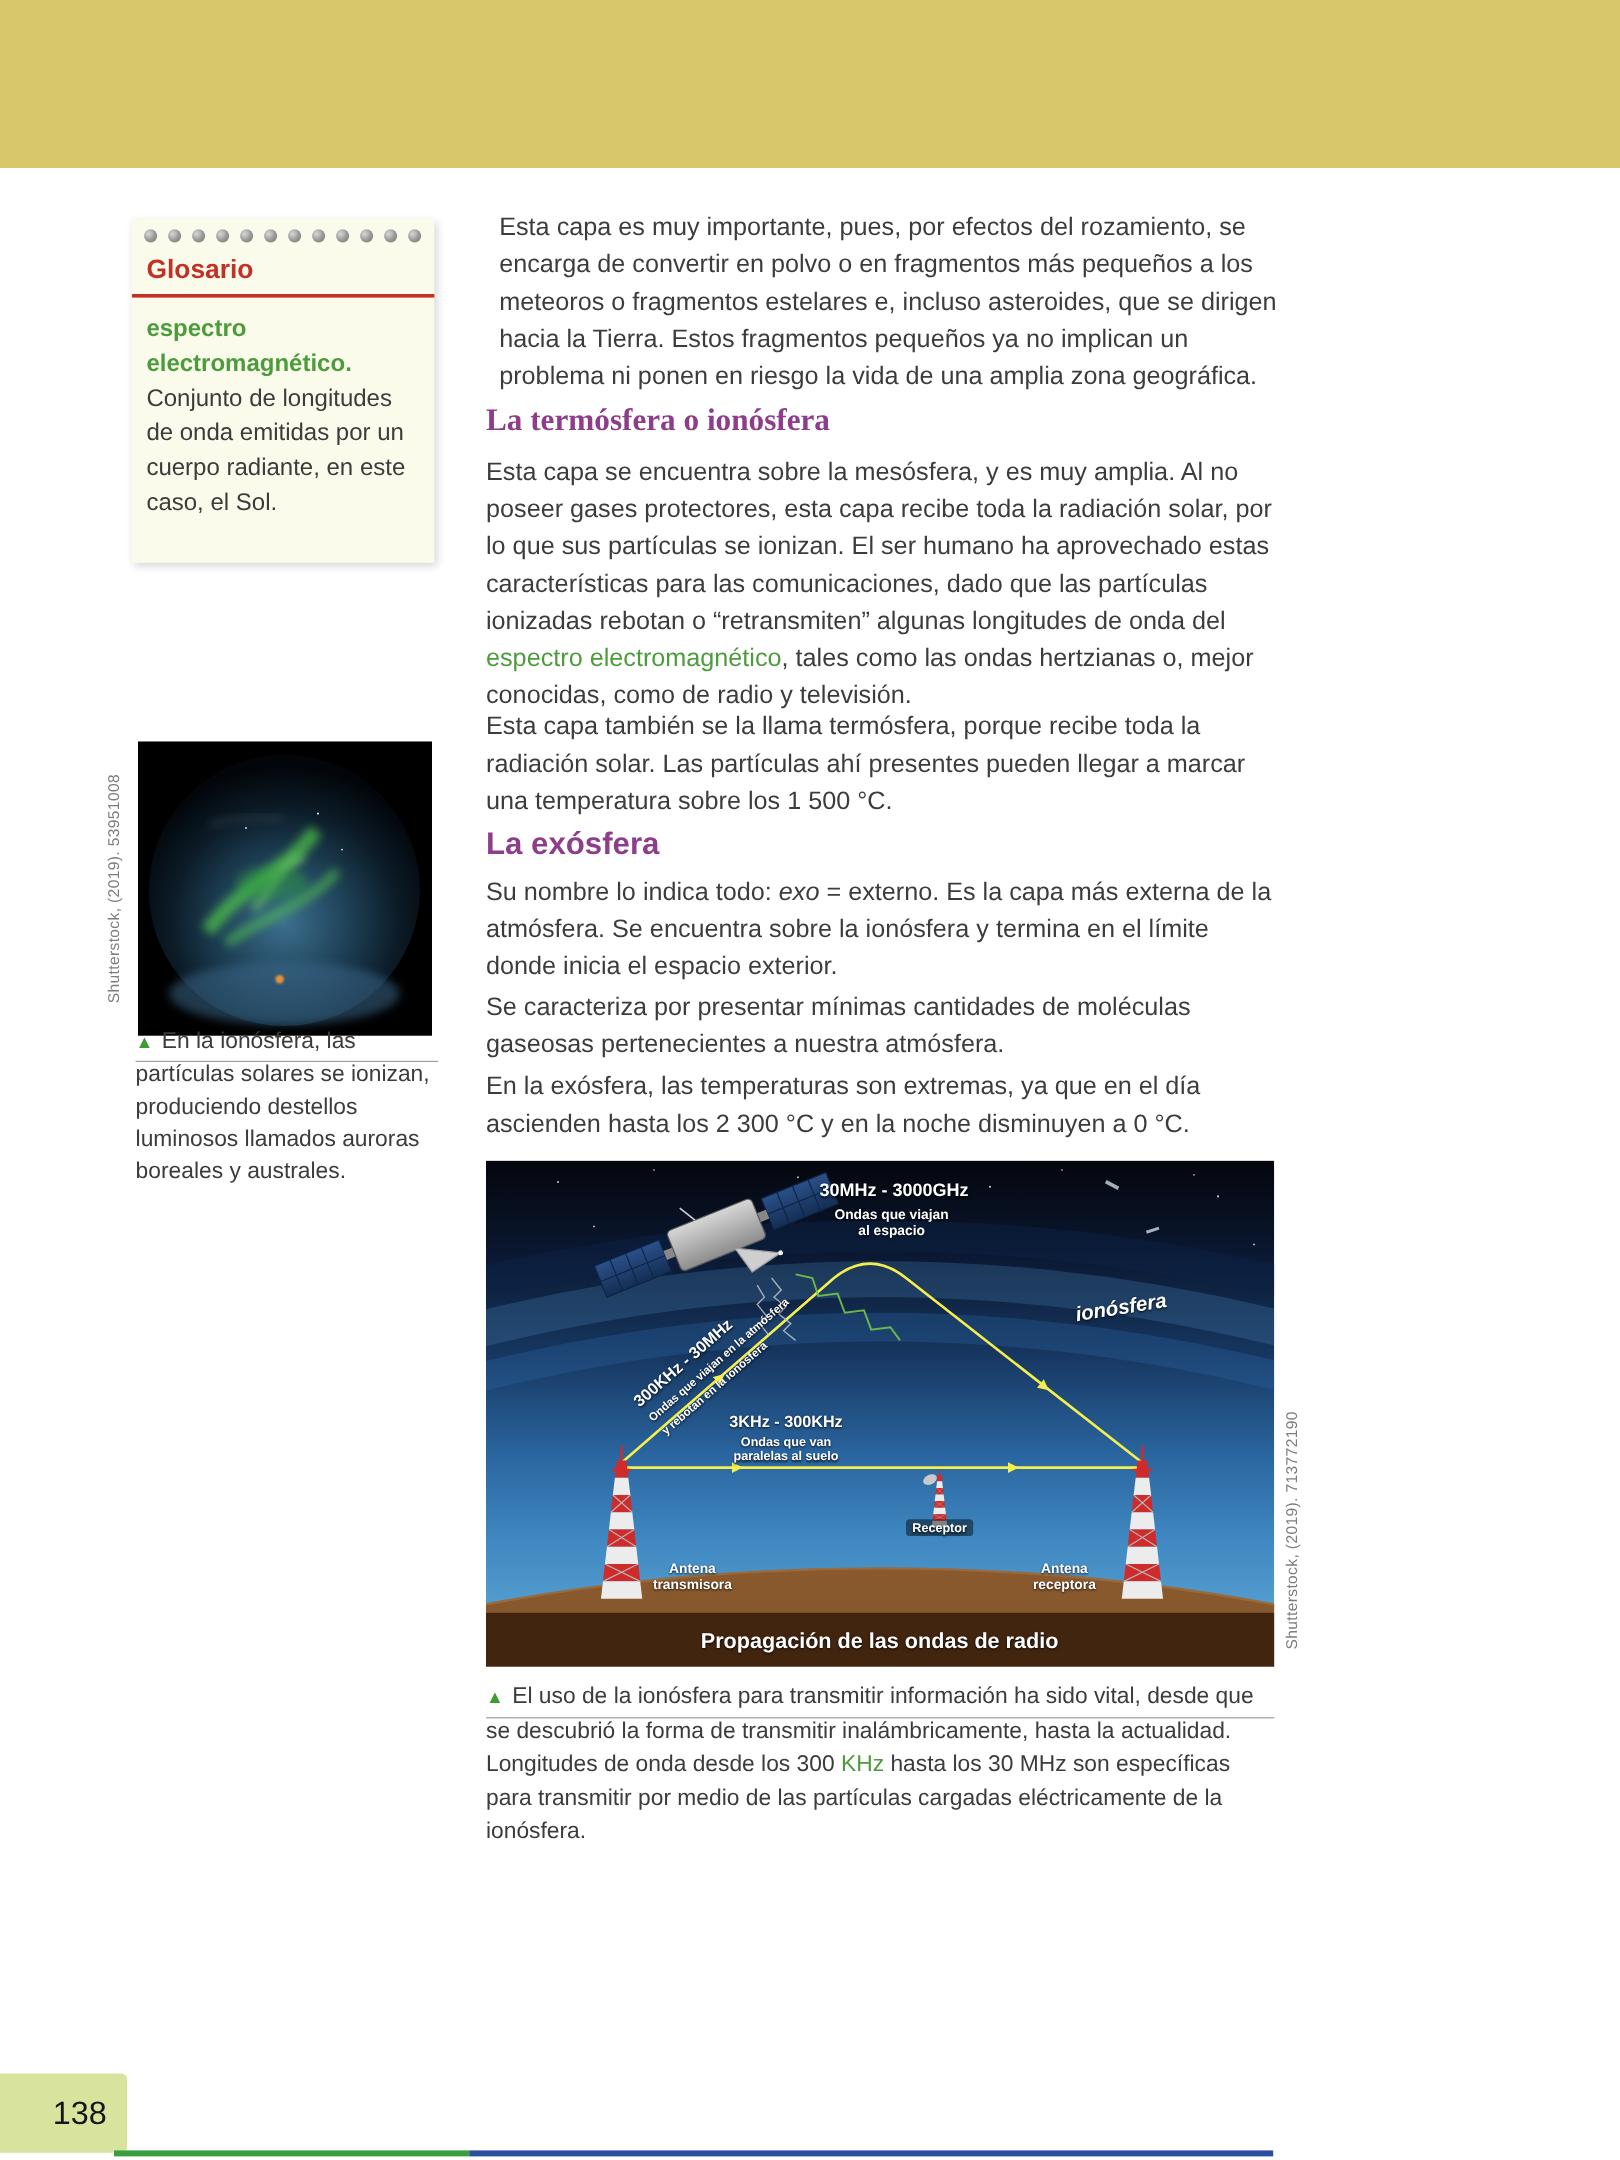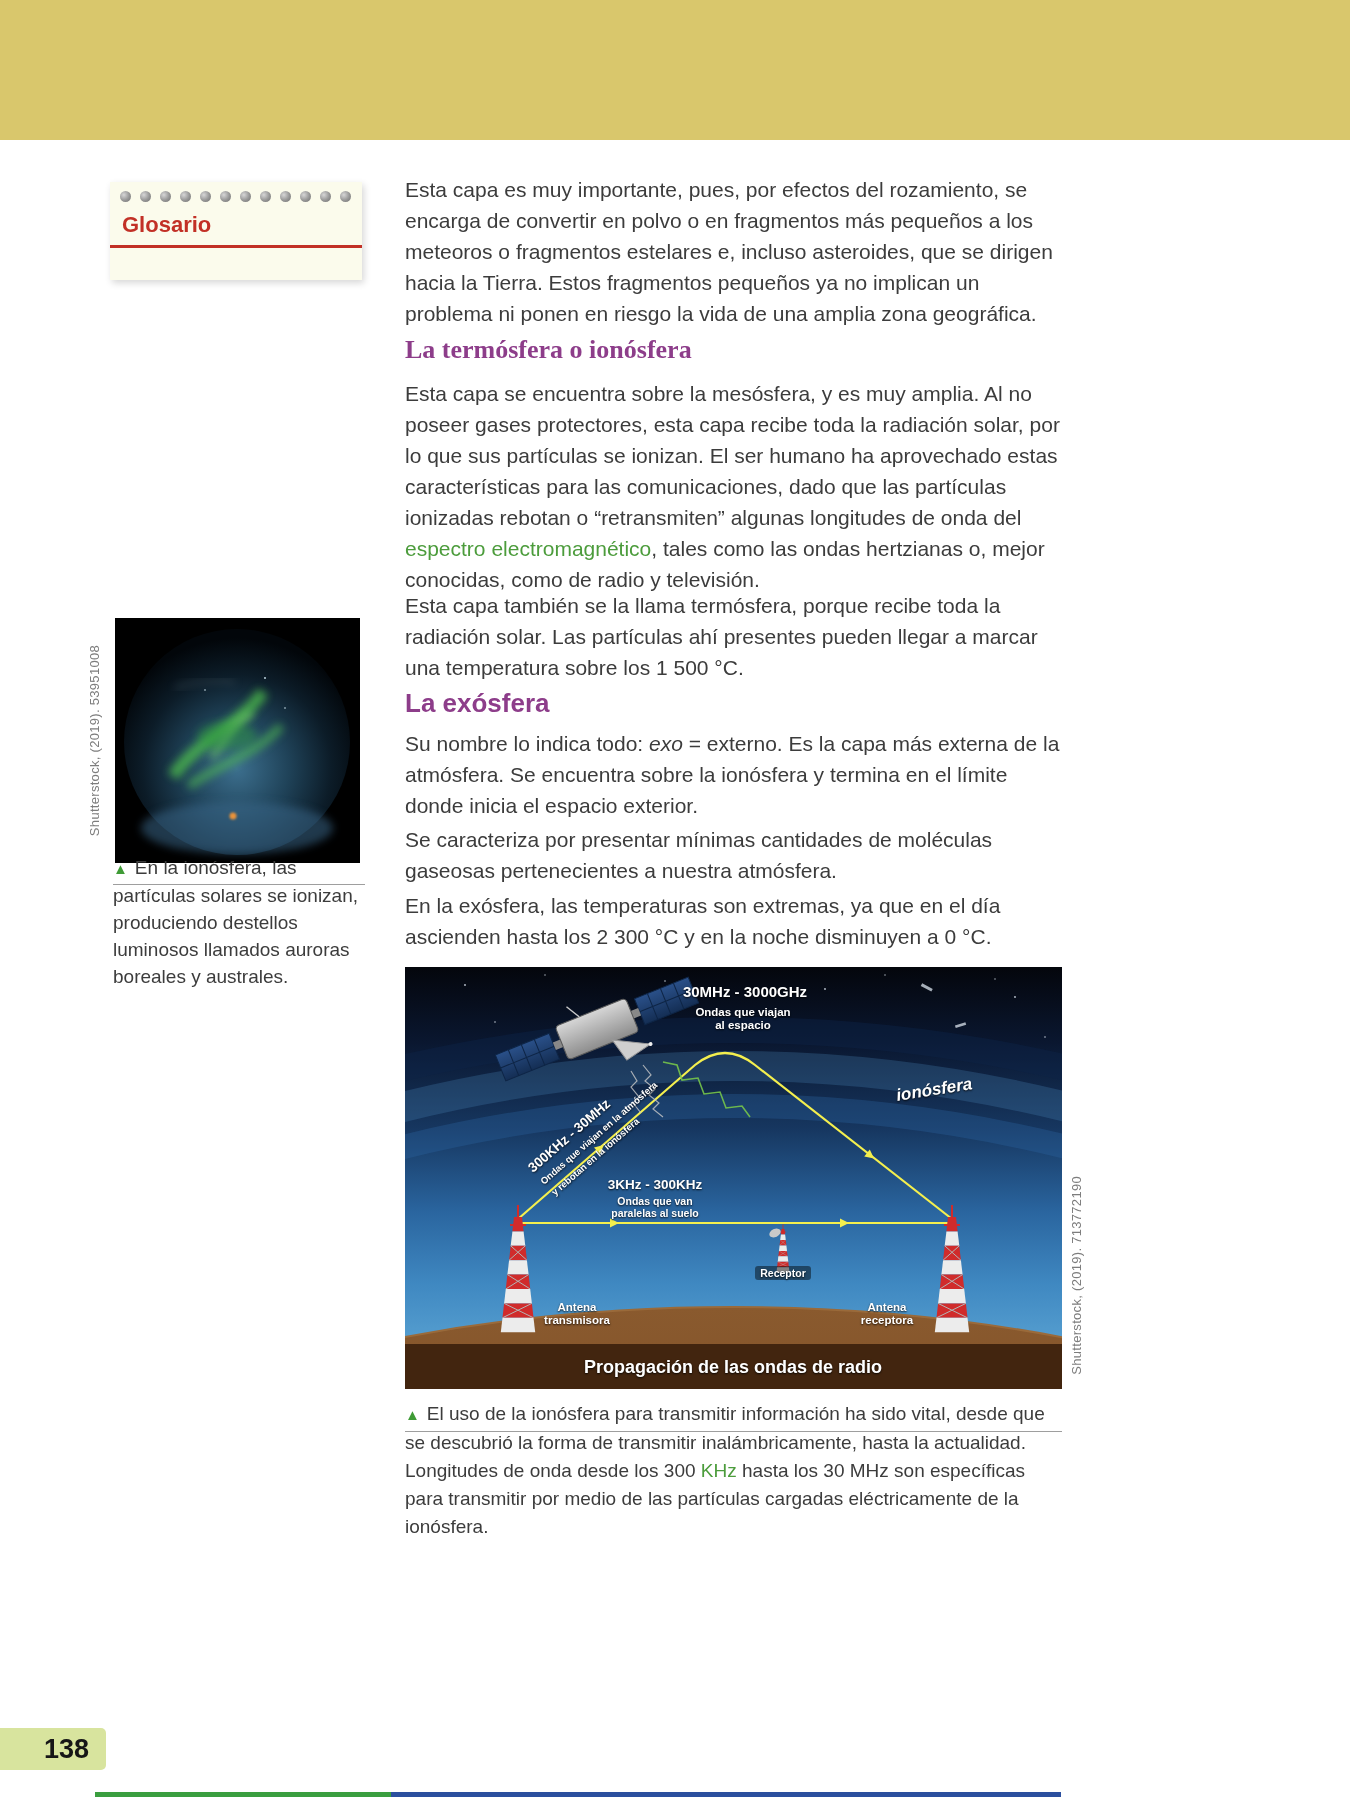--- a/index.html
+++ b/index.html
@@ -44,22 +44,22 @@
   .ital{font-style:italic;}
 
   
   .diagram{left:405px;top:967px;width:657px;height:422px;overflow:hidden;}
   .lbl{fill:#ffffff;font-weight:bold;font-family:"Liberation Sans",sans-serif;
     text-shadow:0 1px 2px rgba(0,0,0,.85);}
 
   .fig-caption{left:405px;top:1400px;width:660px;font-size:19px;line-height:28px;}
 
   
-  .page-tab{left:0;top:1728px;width:106px;height:42px;background:#d8e49e;
-    border-radius:0 5px 5px 0;display:flex;align-items:center;font-weight:bold;}
+  .page-tab{left:0;top:1728px;width:106px;height:66px;background:#d8e49e;
+    border-radius:0 5px 5px 0;display:flex;align-items:center;}
   .page-num{font-size:27px;color:#161616;padding-left:44px;}
   .bar-green{left:95px;top:1792px;width:296px;height:5px;background:#3a9e3f;}
   .bar-blue{left:391px;top:1792px;width:670px;height:5px;background:#2b4f9e;}
 </style>
 </head>
 <body>
 
 <div class="abs top-band"></div>
 
 <div class="abs glossary">
@@ -72,20 +72,21 @@
       <div class="hole"></div>
       <div class="hole"></div>
       <div class="hole"></div>
       <div class="hole"></div>
       <div class="hole"></div>
       <div class="hole"></div>
       <div class="hole"></div>
   </div>
   <div class="glossary-title">Glosario</div>
   <div class="glossary-rule"></div>
+  <div class="glossary-entry"><span class="term">espectro electromagnético.</span> <span>Conjunto de longitudes de onda emitidas por un cuerpo radiante, en este caso, el Sol.</span></div>
 </div>
 
 <div class="abs aurora-fig">
   <svg width="245" height="245" viewBox="0 0 245 245">
     <defs>
       <radialGradient id="ag" cx="0.5" cy="0.62" r="0.58">
         <stop offset="0%" stop-color="#3c6f8e"></stop>
         <stop offset="40%" stop-color="#1f4258"></stop>
         <stop offset="72%" stop-color="#0c1c28"></stop>
         <stop offset="100%" stop-color="#02060a"></stop>
@@ -112,21 +113,21 @@
   </svg>
 </div>
 <div class="abs credit-box credit-left">
   <span class="credit">Shutterstock, (2019). 53951008</span>
 </div>
 <div class="abs caption aurora-caption">
   <span class="tri">▲</span><span>En la ionósfera, las partículas solares se ionizan, produciendo destellos luminosos llamados auroras boreales y australes.</span>
 </div>
 <div class="abs hairline" style="left:113px;top:884px;width:252px;"></div>
 
-<div class="abs main-col body-text" style="top:174px;">Esta capa es muy importante, pues, por efectos del rozamiento, se encarga de convertir en polvo o en fragmentos más pequeños a los meteoros o fragmentos estelares e, incluso asteroides, que se dirigen hacia la Tierra. Estos fragmentos pequeños ya no implican un problema ni ponen en riesgo la vida de una amplia zona geográfica.</div>
+<div class="abs main-col body-text" style="top:174px;margin-left:11px;">Esta capa es muy importante, pues, por efectos del rozamiento, se encarga de convertir en polvo o en fragmentos más pequeños a los meteoros o fragmentos estelares e, incluso asteroides, que se dirigen hacia la Tierra. Estos fragmentos pequeños ya no implican un problema ni ponen en riesgo la vida de una amplia zona geográfica.</div>
 
 <div class="abs main-col heading" style="top:334px;font-family:Liberation Serif, serif;">La termósfera o ionósfera</div>
 
 <div class="abs main-col body-text" style="top:378px;"><span>Esta capa se encuentra sobre la mesósfera, y es muy amplia. Al no poseer gases protectores, esta capa recibe toda la radiación solar, por lo que sus partículas se ionizan. El ser humano ha aprovechado estas características para las comunicaciones, dado que las partículas ionizadas rebotan o “retransmiten” algunas longitudes de onda del </span><span class="green">espectro electromagnético</span><span>, tales como las ondas hertzianas o, mejor conocidas, como de radio y televisión.</span></div>
 
 <div class="abs main-col body-text" style="top:590px;">Esta capa también se la llama termósfera, porque recibe toda la radiación solar. Las partículas ahí presentes pueden llegar a marcar una temperatura sobre los 1 500 °C.</div>
 
 <div class="abs main-col heading" style="top:687px;">La exósfera</div>
 
 <div class="abs main-col body-text" style="top:728px;"><span>Su nombre lo indica todo: </span><span class="ital">exo</span><span> = externo. Es la capa más externa de la atmósfera. Se encuentra sobre la ionósfera y termina en el límite donde inicia el espacio exterior.</span></div>

